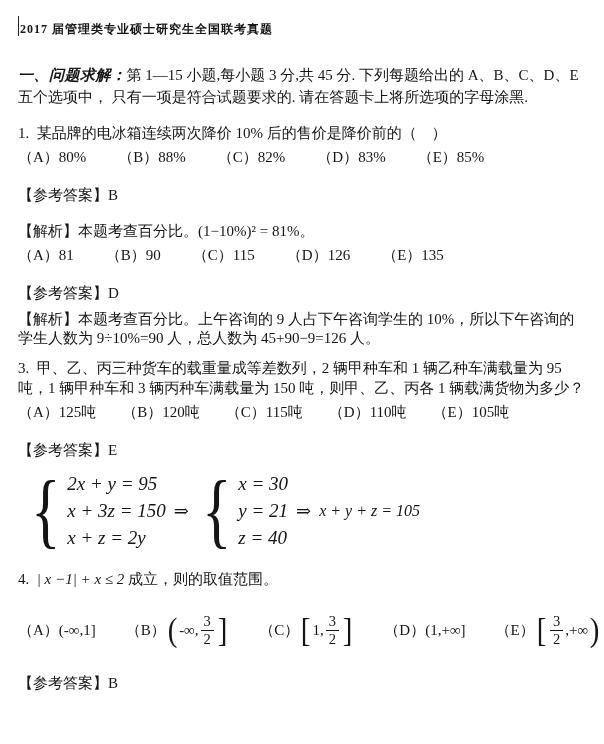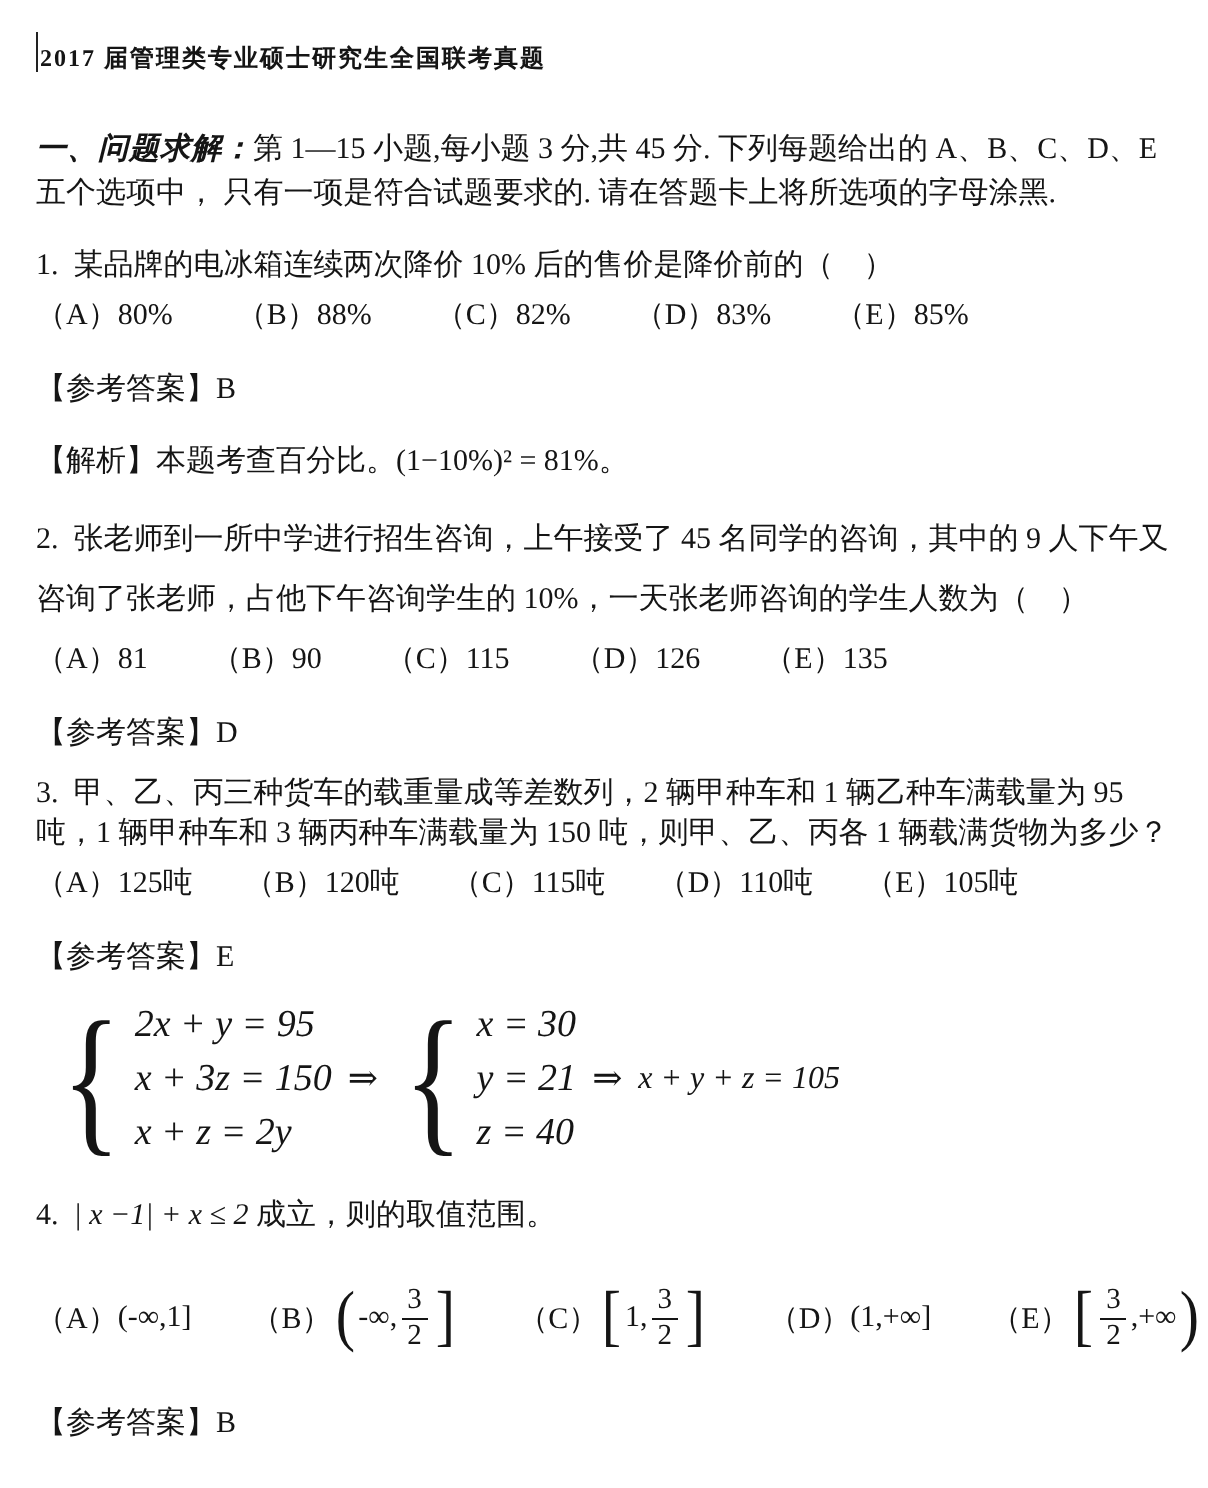--- a/index.html
+++ b/index.html
@@ -59,29 +59,29 @@
   <div class="opts">
     <span class="opt">（A）80%</span>
     <span class="opt">（B）88%</span>
     <span class="opt">（C）82%</span>
     <span class="opt">（D）83%</span>
     <span class="opt">（E）85%</span>
   </div>
   <p class="ans"><span>【参考答案】</span><span>B</span></p>
   <p class="ana"><span>【解析】</span><span>本题考查百分比。</span><span class="mu">(1−10%)² = 81%</span><span>。</span></p>
 
-  <p class="q2t"><span>2.</span>&nbsp; <span>张老师到一所中学进行招生咨询，上午接受了 45 名同学的咨询，其中的 9 人下午又咨询了张老师，占他下午咨询学生的 10%，一天张老师咨询的学生人数为（　）</span></p>
   <div class="opts">
     <span class="opt">（A）81</span>
     <span class="opt">（B）90</span>
     <span class="opt">（C）115</span>
     <span class="opt">（D）126</span>
     <span class="opt">（E）135</span>
   </div>
   <p class="ans"><span>【参考答案】</span><span>D</span></p>
+  <p class="ana2"><span>【解析】</span><span>本题考查百分比。上午咨询的 9 人占下午咨询学生的 10%，所以下午咨询的学生人数为 9÷10%=90 人，总人数为 45+90−9=126 人。</span></p>
 
   <p class="q" style="margin-top:10px"><span>3.</span>&nbsp; <span>甲、乙、丙三种货车的载重量成等差数列，2 辆甲种车和 1 辆乙种车满载量为 95 吨，1 辆甲种车和 3 辆丙种车满载量为 150 吨，则甲、乙、丙各 1 辆载满货物为多少？</span></p>
   <div class="opts opts-tight">
     <span class="opt">（A）125吨</span>
     <span class="opt">（B）120吨</span>
     <span class="opt">（C）115吨</span>
     <span class="opt">（D）110吨</span>
     <span class="opt">（E）105吨</span>
   </div>
   <p class="ans"><span>【参考答案】</span><span>E</span></p>

